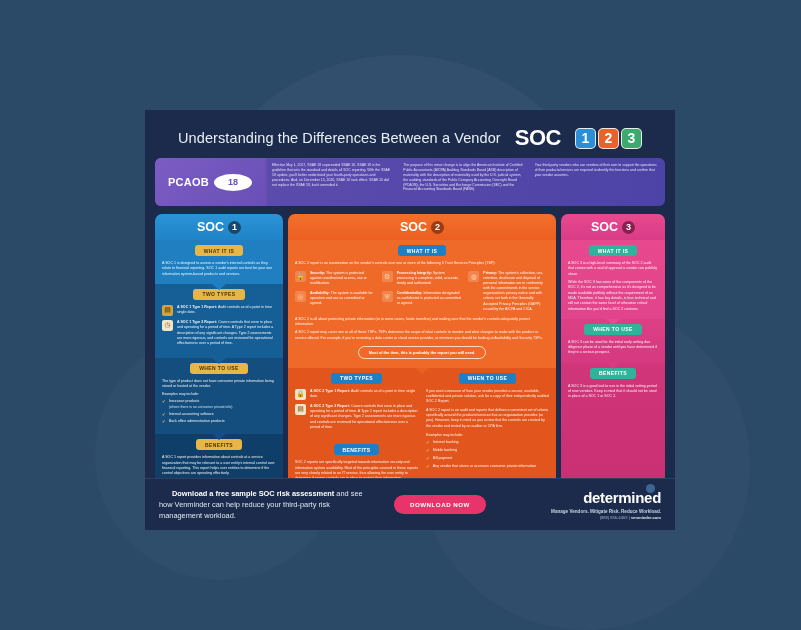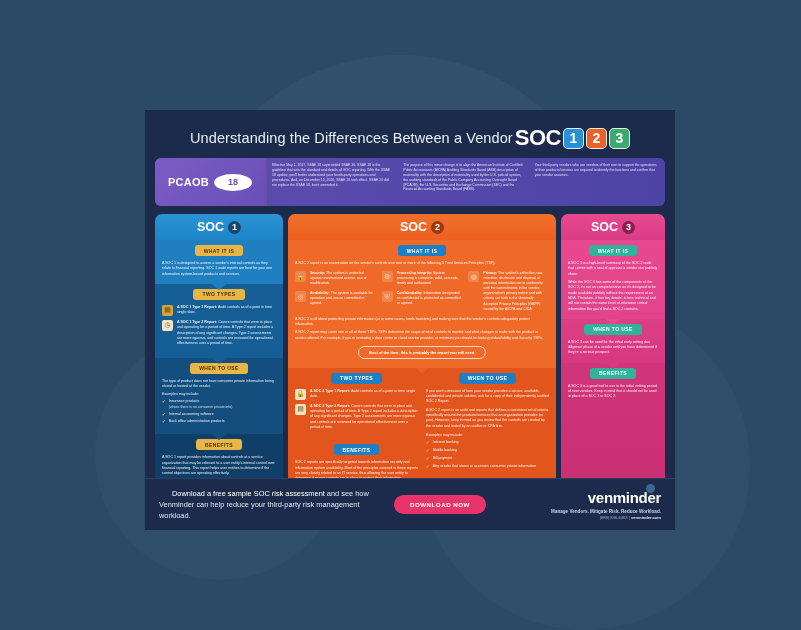--- a/index.html
+++ b/index.html
@@ -28,21 +28,21 @@
     position: absolute;
     left: 145px; top: 110px;
     width: 530px; height: 420px;
     background: #1c2b4b;
     overflow: hidden;
   }
 
   
   .title-row {
     display: flex; align-items: center; justify-content: center;
-    gap: 2px;
+    gap: 14px;
     padding-top: 17px; padding-bottom: 9px;
   }
   .title-text {
     color: #e8eef5;
     font-size: 14.5px;
     font-weight: 400;
     letter-spacing: 0.1px;
     white-space: nowrap;
   }
   .soc-word {
@@ -223,21 +223,21 @@
   
   .footer {
     position: absolute; left: 145px; top: 478px;
     width: 530px; height: 52px;
     background: #1c2b4b;
     border-top: 1px solid rgba(255,255,255,0.10);
     display: flex; align-items: center;
     padding: 0 14px;
   }
   .cta-text { font-size: 7.4px; line-height: 1.5; color:#dfe7f0; max-width: 215px; }
-  .cta-text .b { color:#fff; font-weight: normal; padding-left: 13px; }
+  .cta-text .b { color:#fff; font-weight: bold; padding-left: 13px; }
   .cta-btn {
     margin-left: 20px;
     background: #e8336b;
     color: #fff;
     border: none; border-radius: 20px;
     padding: 6px 16px;
     font-size: 6.2px; font-weight: bold; letter-spacing: 0.5px;
     cursor: pointer;
     font-family: "Liberation Sans", sans-serif;
   }
@@ -493,21 +493,21 @@
 </div>
 
 <div class="footer">
   <div class="cta-text">
     <span class="b">Download a free sample SOC risk assessment</span><span> and see how Venminder can help reduce your third-party risk management workload.</span>
   </div>
   <button class="cta-btn">DOWNLOAD NOW</button>
   <div class="brand">
     <div class="brand-logo">
       <span class="brand-dot"></span>
-      <span>venminder</span>
+      <span>determined</span>
     </div>
     <div class="brand-tag">Manage Vendors. Mitigate Risk. Reduce Workload.</div>
     <div class="brand-contact">
       <span>(888) 836-6463</span>
       <span> | </span>
       <span class="b">venminder.com</span>
     </div>
   </div>
 </div>
 

